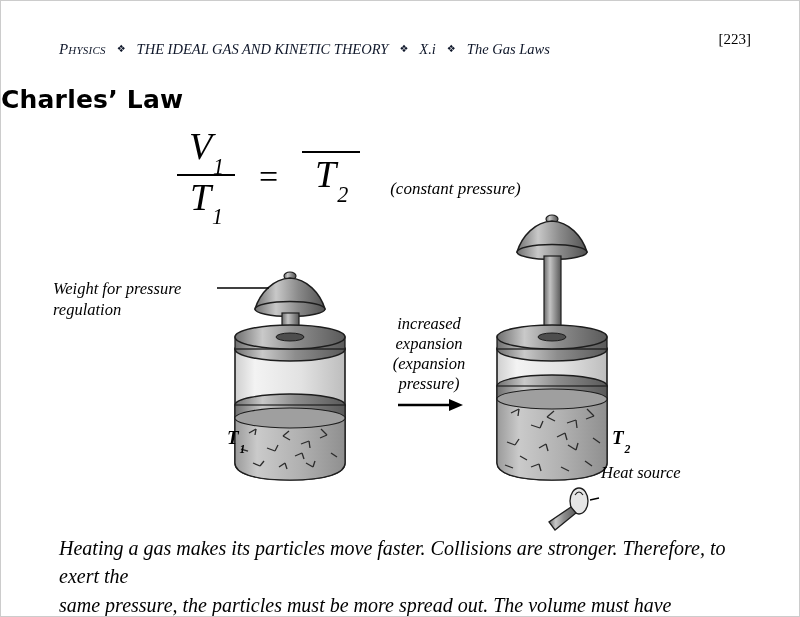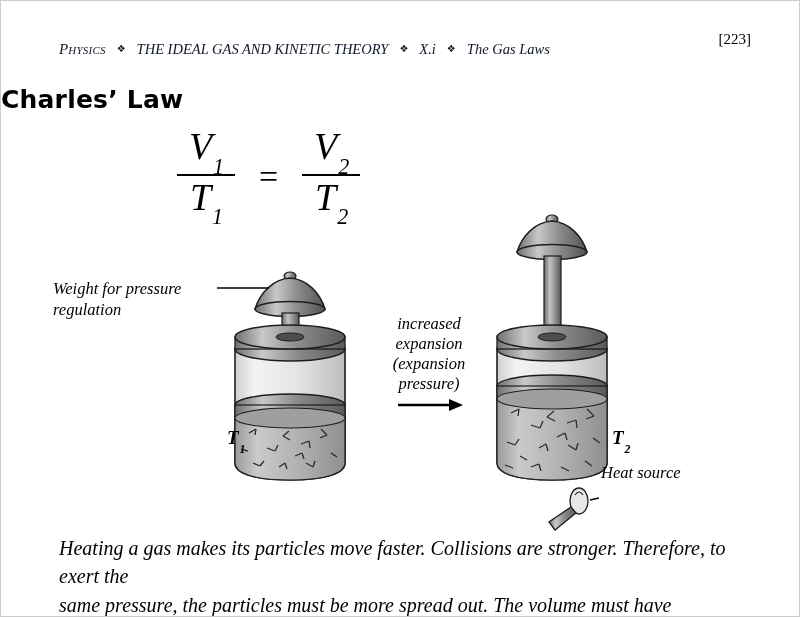--- a/index.html
+++ b/index.html
@@ -193,24 +193,24 @@
   <div id="title">Charles’ Law</div>
 
   <div id="formula">
     <span class="frac">
       <span class="num"><span>V</span><span class="sub">1</span></span>
       <span class="bar"></span>
       <span class="den"><span>T</span><span class="sub">1</span></span>
     </span>
     <span id="eq-sign">=</span>
     <span class="frac">
-      <span class="num"><span>V</span><span class="sub">2</span></span>
       <span class="bar"></span>
       <span class="den"><span>T</span><span class="sub">2</span></span>
     </span>
+    <span id="const-pressure">(constant pressure)</span>
   </div>
 
   <svg id="figure-svg" width="800" height="617" viewBox="0 0 800 617">
     <defs>
       <linearGradient id="gradMetal" x1="0" y1="0" x2="1" y2="0">
         <stop offset="0%" stop-color="#6f6f6f"></stop>
         <stop offset="25%" stop-color="#c9c9c9"></stop>
         <stop offset="55%" stop-color="#8d8d8d"></stop>
         <stop offset="100%" stop-color="#5a5a5a"></stop>
       </linearGradient>

